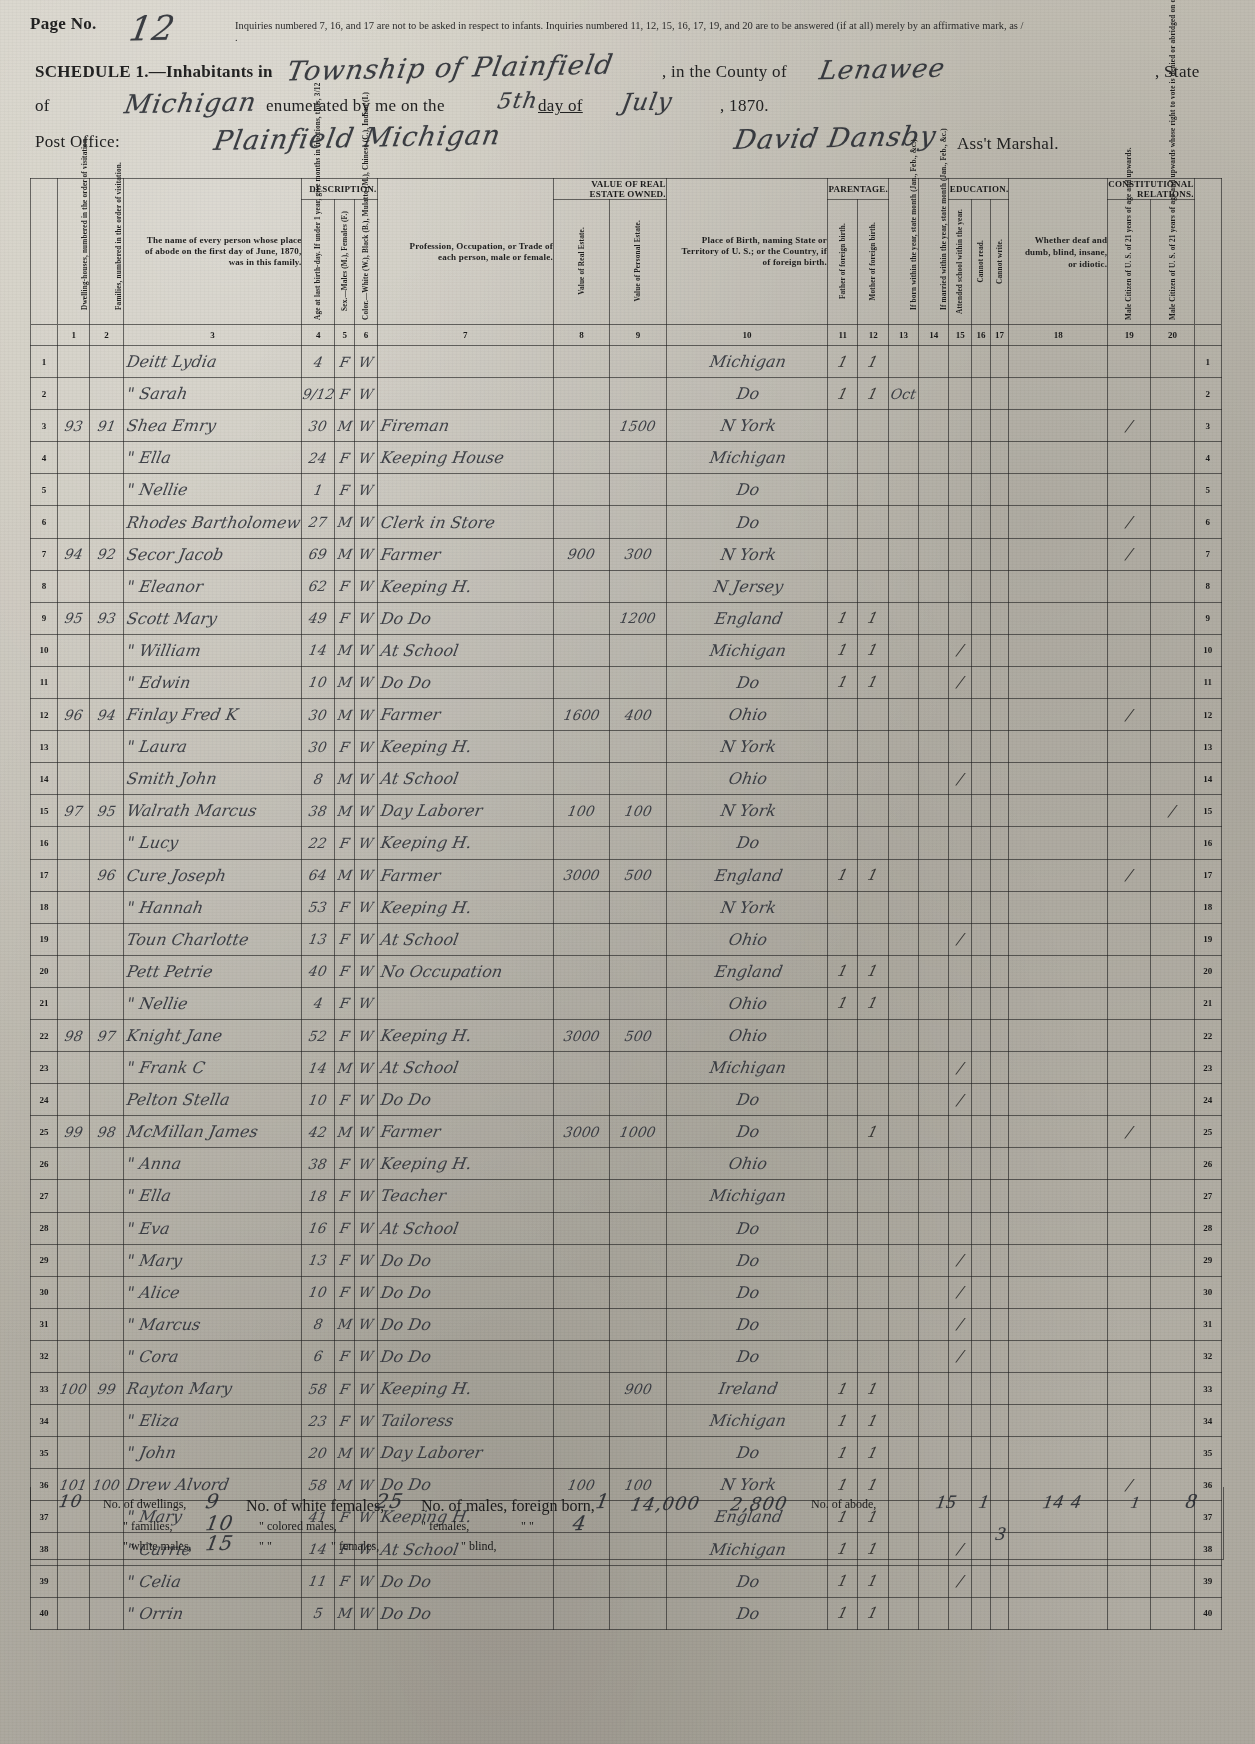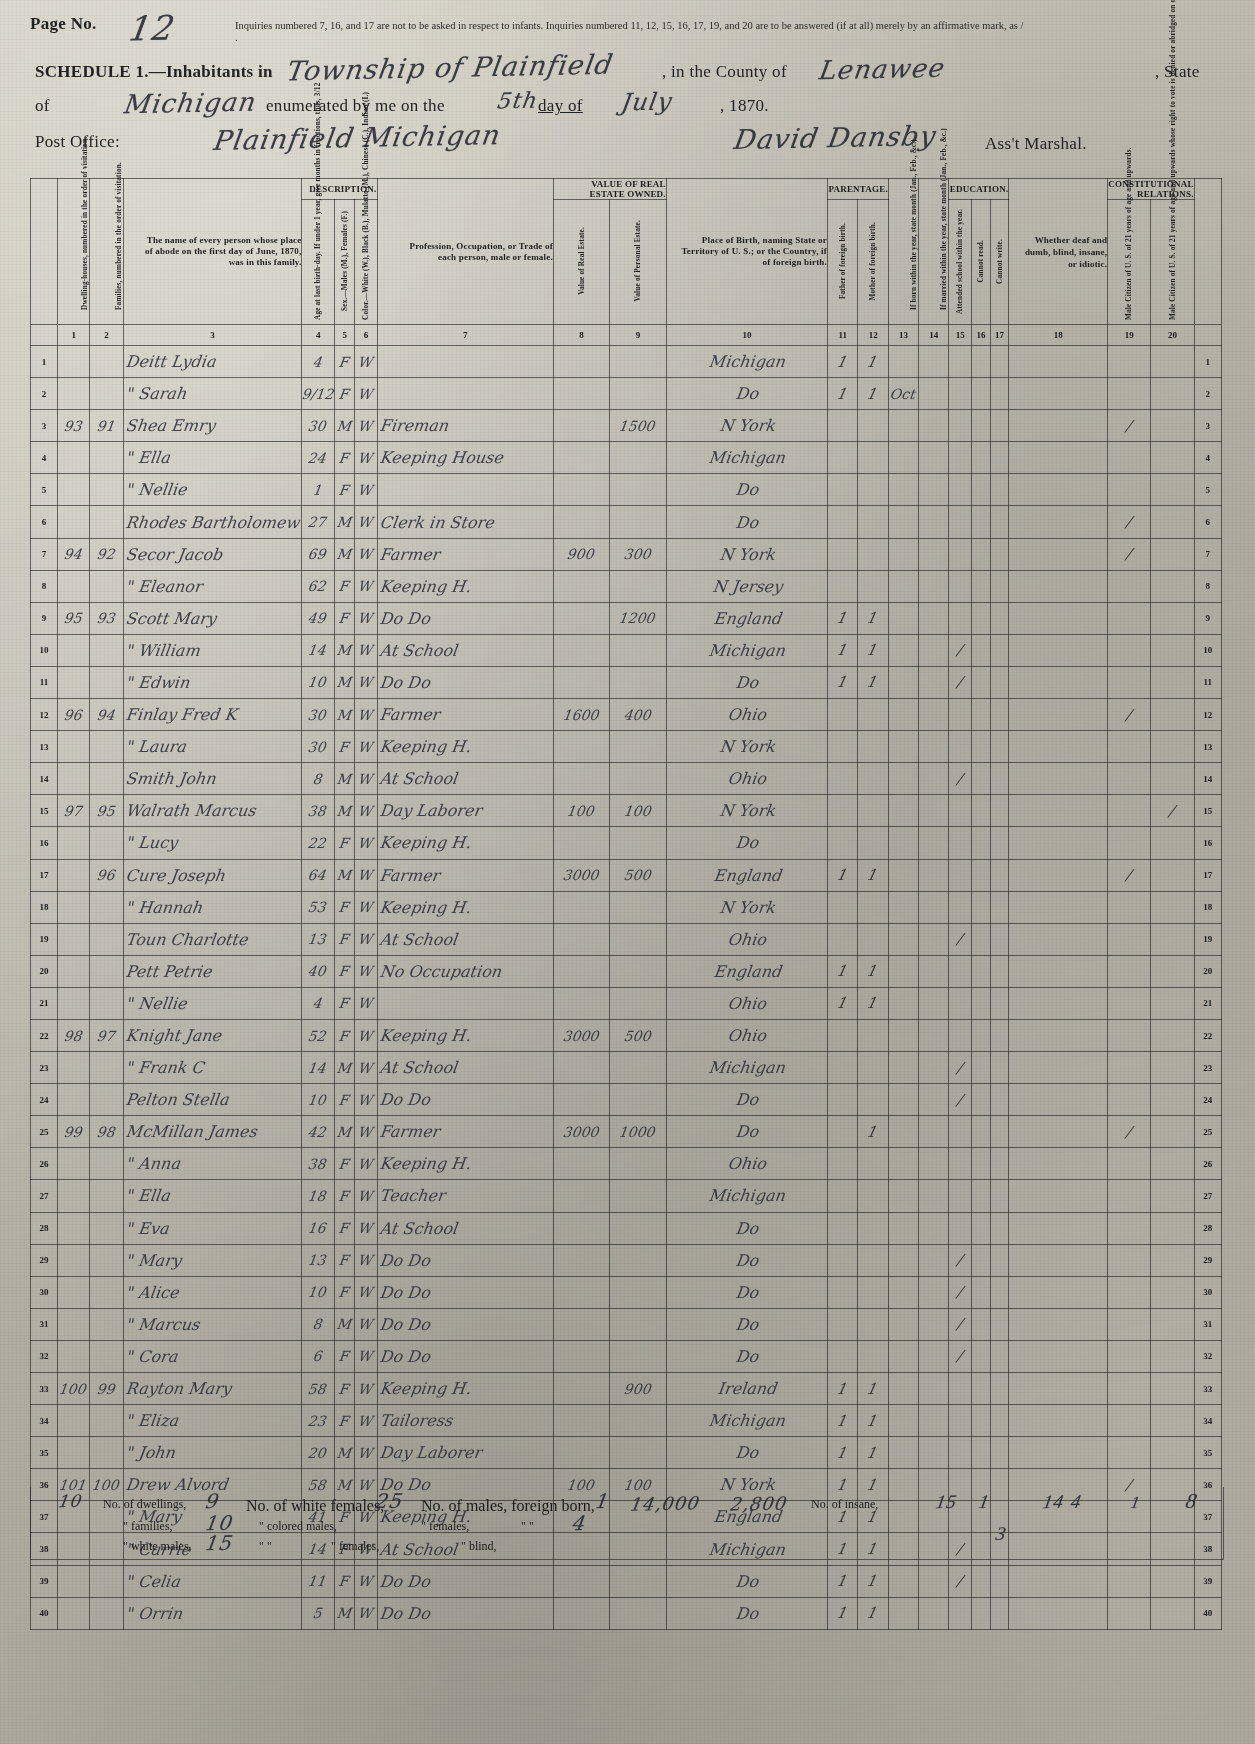--- a/index.html
+++ b/index.html
@@ -138,21 +138,21 @@
     <div style="position:absolute;left:95px;top:74px;font-size:26px;" class="script">Michigan</div>
     <div style="position:absolute;left:236px;top:82px;" class="print">enumerated by me on the</div>
     <div style="position:absolute;left:468px;top:74px;font-size:22px;" class="script">5th</div>
     <div style="position:absolute;left:508px;top:82px;text-decoration:underline;" class="print">day of</div>
     <div style="position:absolute;left:592px;top:74px;font-size:24px;" class="script">July</div>
     <div style="position:absolute;left:690px;top:82px;" class="print">, 1870.</div>
 
     <div style="position:absolute;left:5px;top:118px;" class="print">Post Office:</div>
     <div style="position:absolute;left:185px;top:108px;font-size:27px;" class="script">Plainfield Michigan</div>
     <div style="position:absolute;left:705px;top:108px;font-size:27px;" class="script">David Dansby</div>
-    <div style="position:absolute;left:955px;top:120px;" class="print" style2="">Ass't Marshal.</div>
+    <div style="position:absolute;left:927px;top:120px;" class="print" style2="">Ass't Marshal.</div>
   </div>
 
   <table class="census">
     <colgroup>
       <col style="width:26px">
       <col style="width:32px">
       <col style="width:33px">
       <col style="width:175px">
       <col style="width:30px">
       <col style="width:20px">
@@ -1204,21 +1204,21 @@
     </div>
 
     <div class="ln" style="left:72px;top:10px;font-size:12px;">No. of dwellings,</div>
     <div class="ln" style="left:175px;top:2px;font-size:20px;"><span class="script">9</span></div>
     <div class="ln" style="left:215px;top:10px;font-size:16px;">No. of white females,</div>
     <div class="ln" style="left:345px;top:2px;font-size:20px;"><span class="script">25</span></div>
     <div class="ln" style="left:390px;top:10px;font-size:16px;">No. of males, foreign born,</div>
     <div class="ln" style="left:565px;top:2px;font-size:20px;"><span class="script">1</span></div>
     <div class="ln" style="left:600px;top:6px;font-size:18px;"><span class="script">14,000</span></div>
     <div class="ln" style="left:700px;top:6px;font-size:18px;"><span class="script">2,800</span></div>
-    <div class="ln" style="left:780px;top:10px;font-size:12px;">No. of insane,</div>
+    <div class="ln" style="left:780px;top:10px;font-size:12px;">No. of abode,</div>
 
     <div class="ln script" style="left:905px;top:4px;font-size:19px;">15</div>
     <div class="ln script" style="left:948px;top:4px;font-size:19px;">1</div>
     <div class="ln script" style="left:1012px;top:4px;font-size:19px;">14</div>
     <div class="ln script" style="left:1040px;top:4px;font-size:19px;">4</div>
     <div class="ln script" style="left:1100px;top:6px;font-size:17px;">1</div>
     <div class="ln script" style="left:1155px;top:2px;font-size:21px;">8</div>
 
     <div class="ln" style="left:92px;top:32px;font-size:12px;">" families,</div>
     <div class="ln" style="left:175px;top:24px;font-size:20px;"><span class="script">10</span></div>

